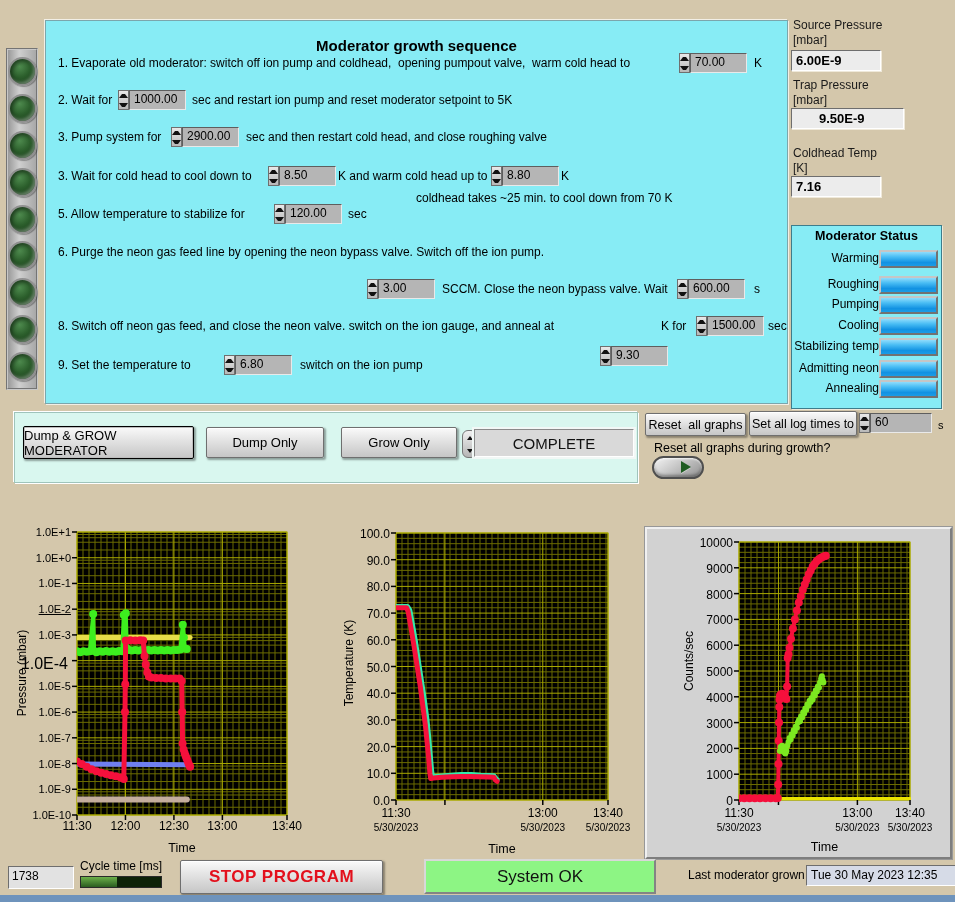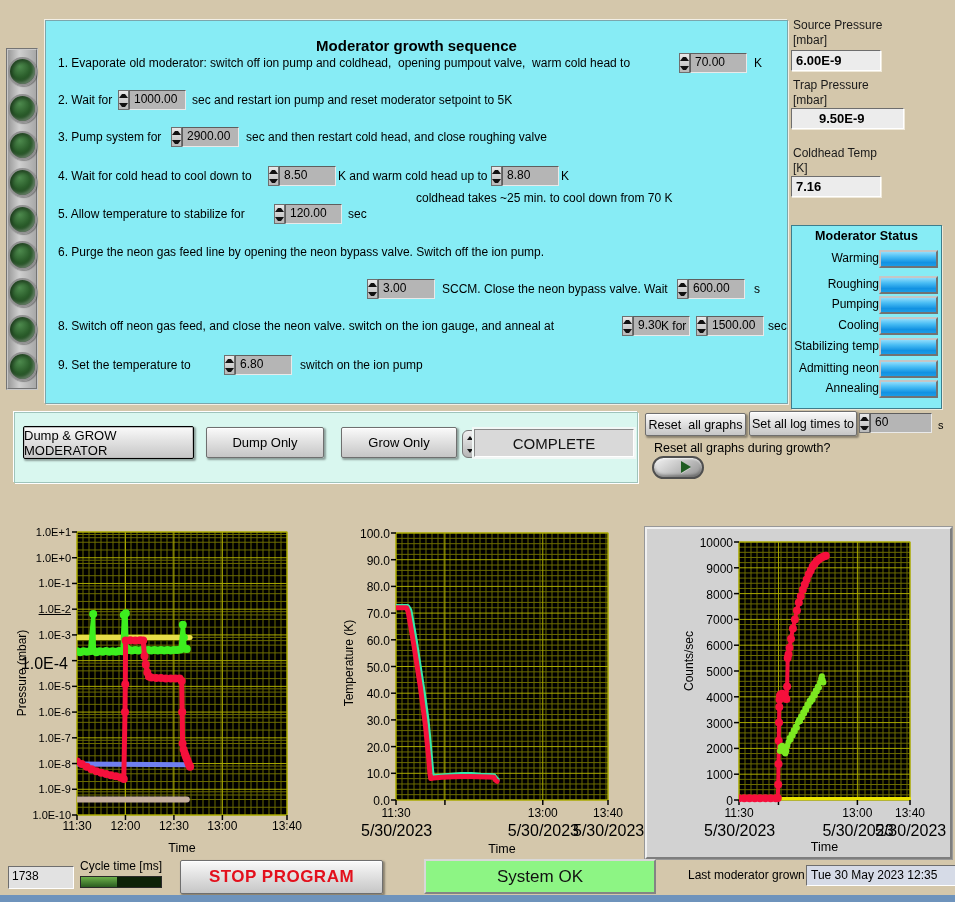--- a/index.html
+++ b/index.html
@@ -52,21 +52,21 @@
   #reset-q{left:654px;top:441px;font-size:12.5px;}
   #toggle{left:652px;top:456px;width:52px;height:23px;border-radius:12px;background:linear-gradient(145deg,#f4f4f4,#909090);border:2px solid #4f4f4f;box-shadow:inset 0 1px 2px rgba(255,255,255,.8),inset 0 -2px 3px rgba(0,0,0,.35);cursor:pointer;box-sizing:border-box;}
   #toggle .arrow{position:absolute;left:27px;top:3px;width:0;height:0;border-top:6px solid transparent;border-bottom:6px solid transparent;border-left:10px solid #1f5c22;filter:drop-shadow(0 1px 0 rgba(255,255,255,.4));}
 
   
   .graph{position:absolute;}
   .g3panel{background:#d2d2d2;border:2px solid;border-color:#f0f0f0 #7e7e7e #7e7e7e #f0f0f0;outline:1px solid #979797;box-sizing:border-box;}
   .ylab{position:absolute;width:200px;text-align:center;font-size:12px;transform:rotate(-90deg);color:#000;}
   .ytick{position:absolute;width:52px;text-align:right;color:#000;}
   .xtick{position:absolute;width:66px;text-align:center;font-size:12px;color:#000;}
-  .xdate{position:absolute;width:70px;text-align:center;font-size:16px;color:#000;}
+  .xdate{position:absolute;width:70px;text-align:center;font-size:10px;color:#000;}
   .timelab{position:absolute;width:60px;text-align:center;font-size:12.5px;color:#000;}
 
   
   #cycle-field{left:8px;top:866px;width:58px;height:17px;background:#e2e2e2;border:1px solid;border-color:#6e6e6e #fff #fff #6e6e6e;font-size:12px;padding:2px 3px;}
   #cycle-label{left:80px;top:859px;font-size:12px;}
   #cycle-bar{left:80px;top:876px;width:80px;height:10px;background:#0d2208;border:1px solid #2a2a2a;}
   #cycle-bar .fill{width:45%;height:100%;background:linear-gradient(180deg,#6cb04a,#2a5c20);}
   #btn-stop{left:180px;top:860px;width:203px;height:34px;font-size:17px;font-weight:bold;color:#e3101c;letter-spacing:.5px;}
   #sysok{left:424px;top:859px;width:232px;height:35px;background:#8df584;border:2px outset #d8d8d8;display:flex;align-items:center;justify-content:center;font-size:17px;color:#111;box-sizing:border-box;}
   #last-label{left:688px;top:868px;font-size:12px;}
@@ -132,21 +132,21 @@
               </div>
               <div>
                 <div class="tri-down"></div>
               </div>
             </div>
             <div class="nbox">2900.00</div>
           </div>
           <span class="t" style="left: 200px;">sec and then restart cold head, and close roughing valve</span>
         </div>
         <div class="abs step" style="top: 145px;">
-          <span class="t" style="left: 12px;">4. Wait for cold head to cool down to</span>
+          <span class="t" style="left: 12px;">3. Wait for cold head to cool down to</span>
           <div class="nfield" style="left: 222px;">
             <div class="spin">
               <div>
                 <div class="tri-up"></div>
               </div>
               <div>
                 <div class="tri-down"></div>
               </div>
             </div>
             <div class="nbox">8.50</div>
@@ -207,21 +207,21 @@
               <div>
                 <div class="tri-down"></div>
               </div>
             </div>
             <div class="nbox">600.00</div>
           </div>
           <span class="t" style="left: 708px;">s</span>
         </div>
         <div class="abs step" style="top: 295px;">
           <span class="t" style="left: 12px;">8. Switch off neon gas feed, and close the neon valve. switch on the ion gauge, and anneal at</span>
-          <div class="nfield" style="left: 576px;">
+          <div class="nfield" style="left: 554px; margin-top: 30px;">
             <div class="spin">
               <div>
                 <div class="tri-up"></div>
               </div>
               <div>
                 <div class="tri-down"></div>
               </div>
             </div>
             <div class="nbox">9.30</div>
           </div>

